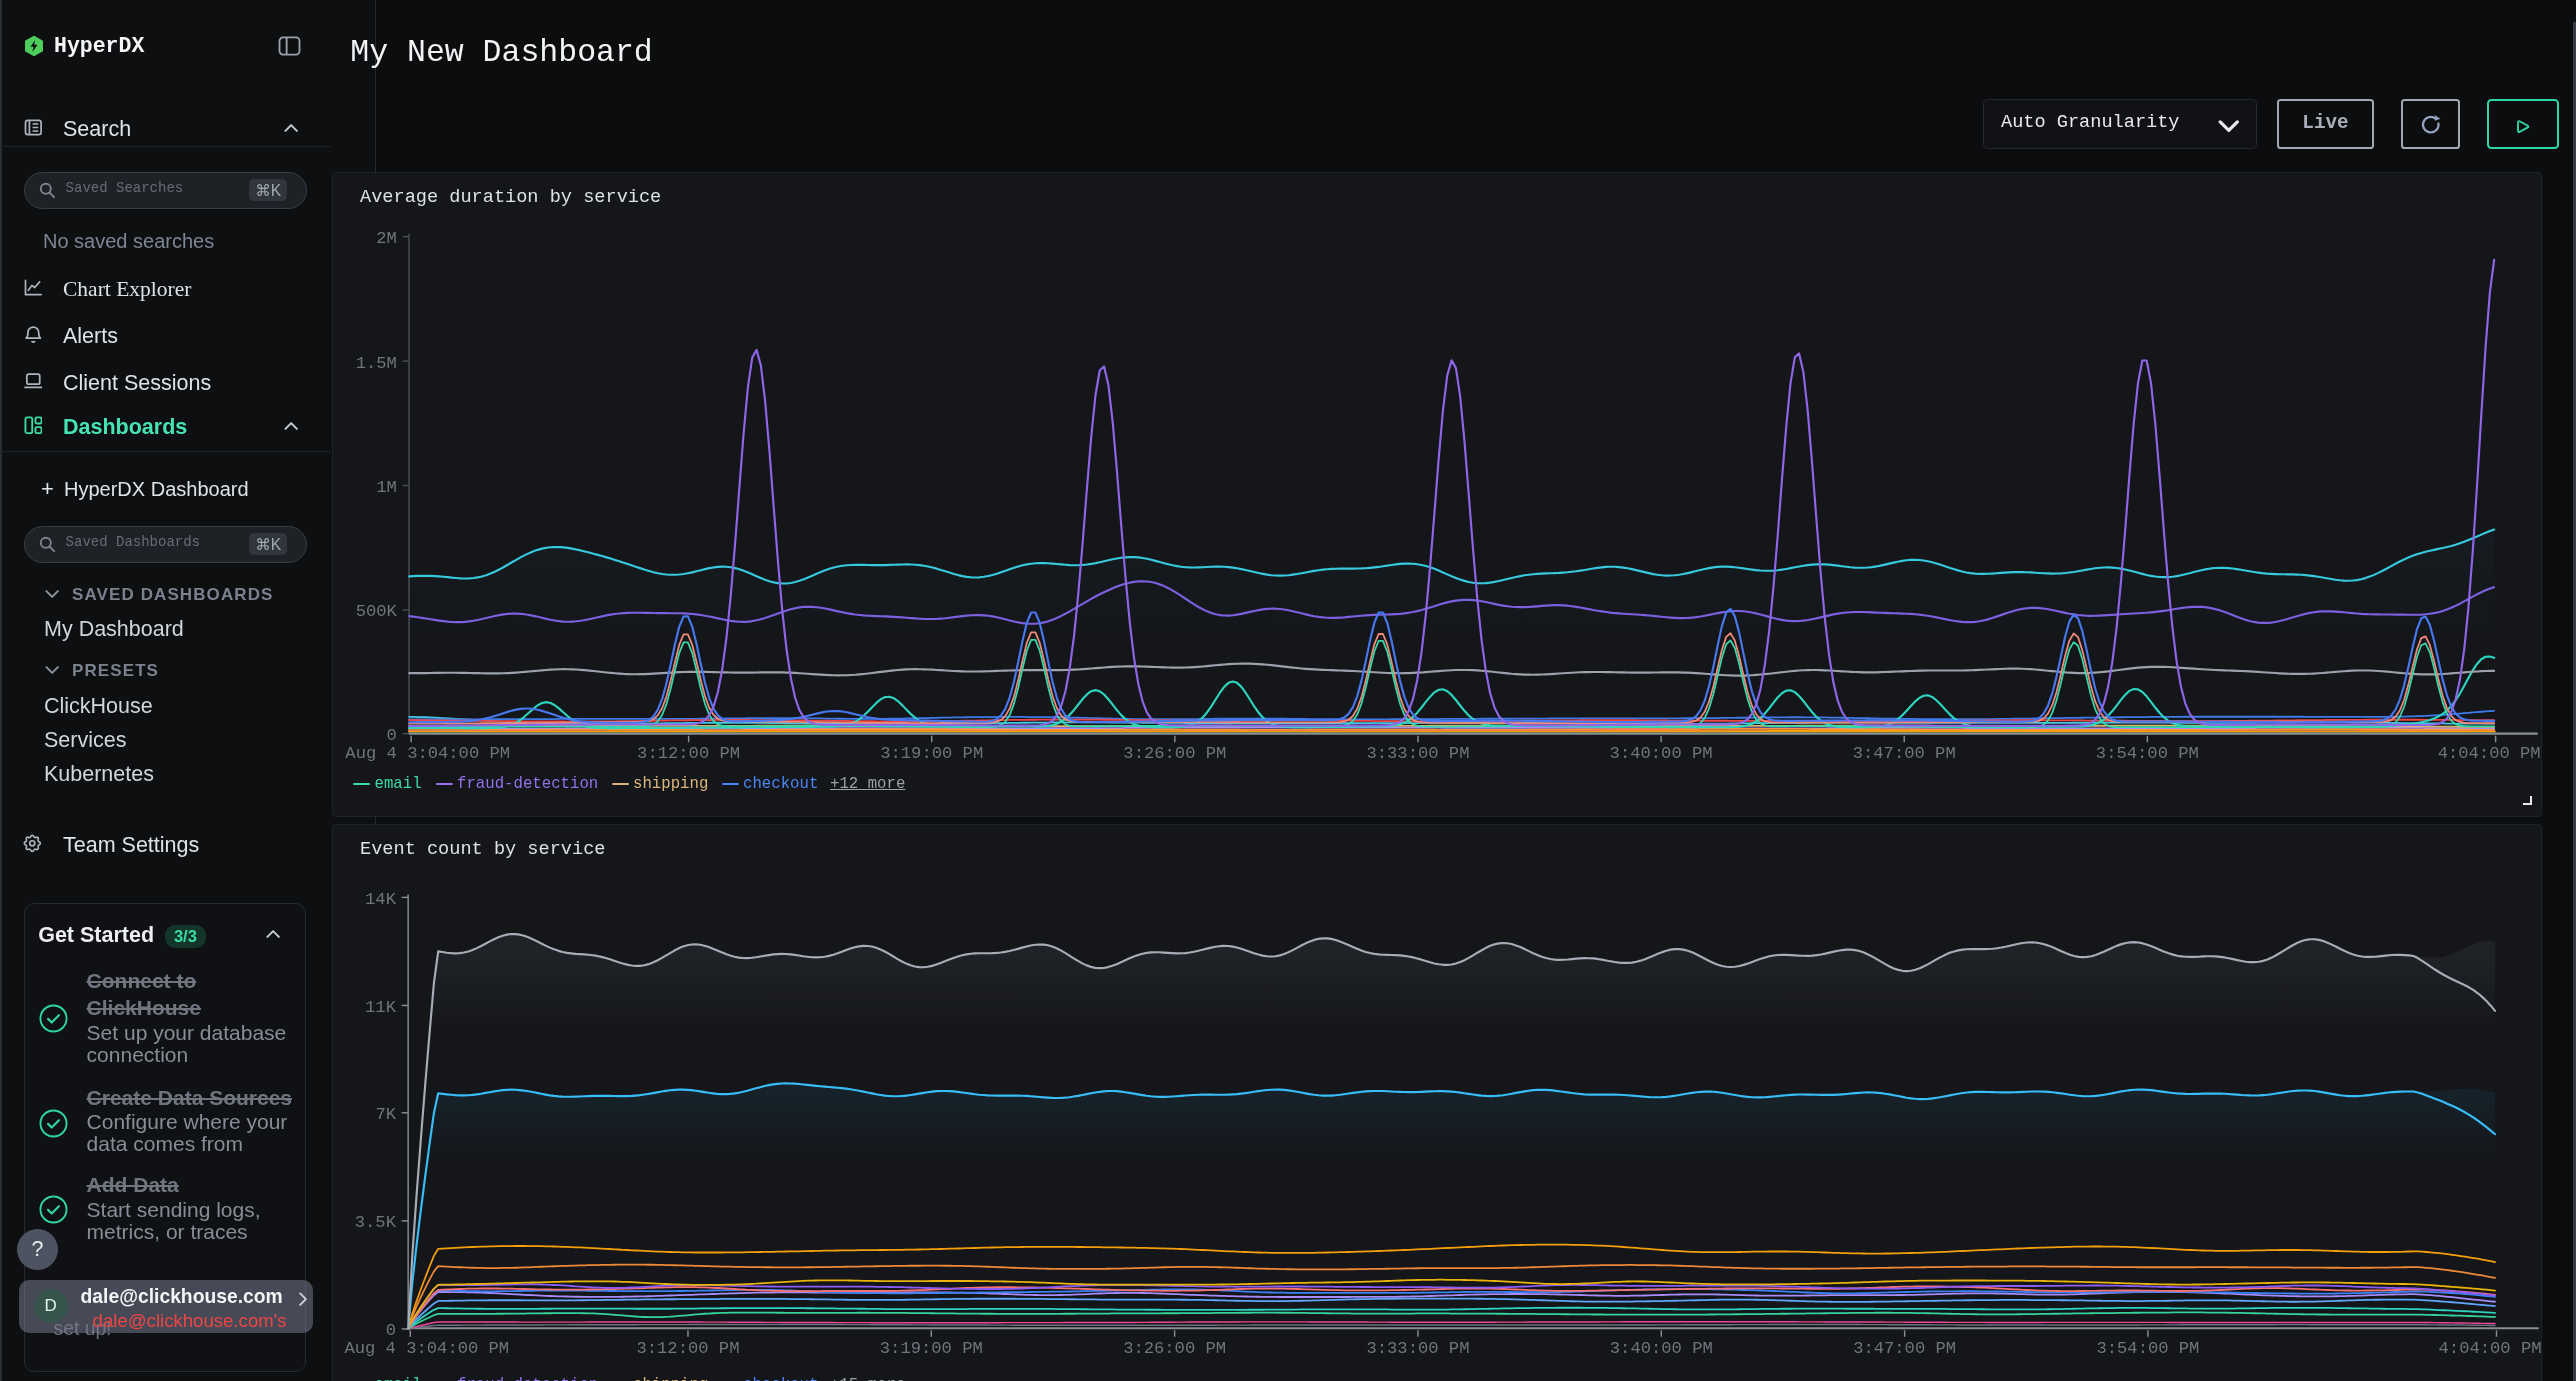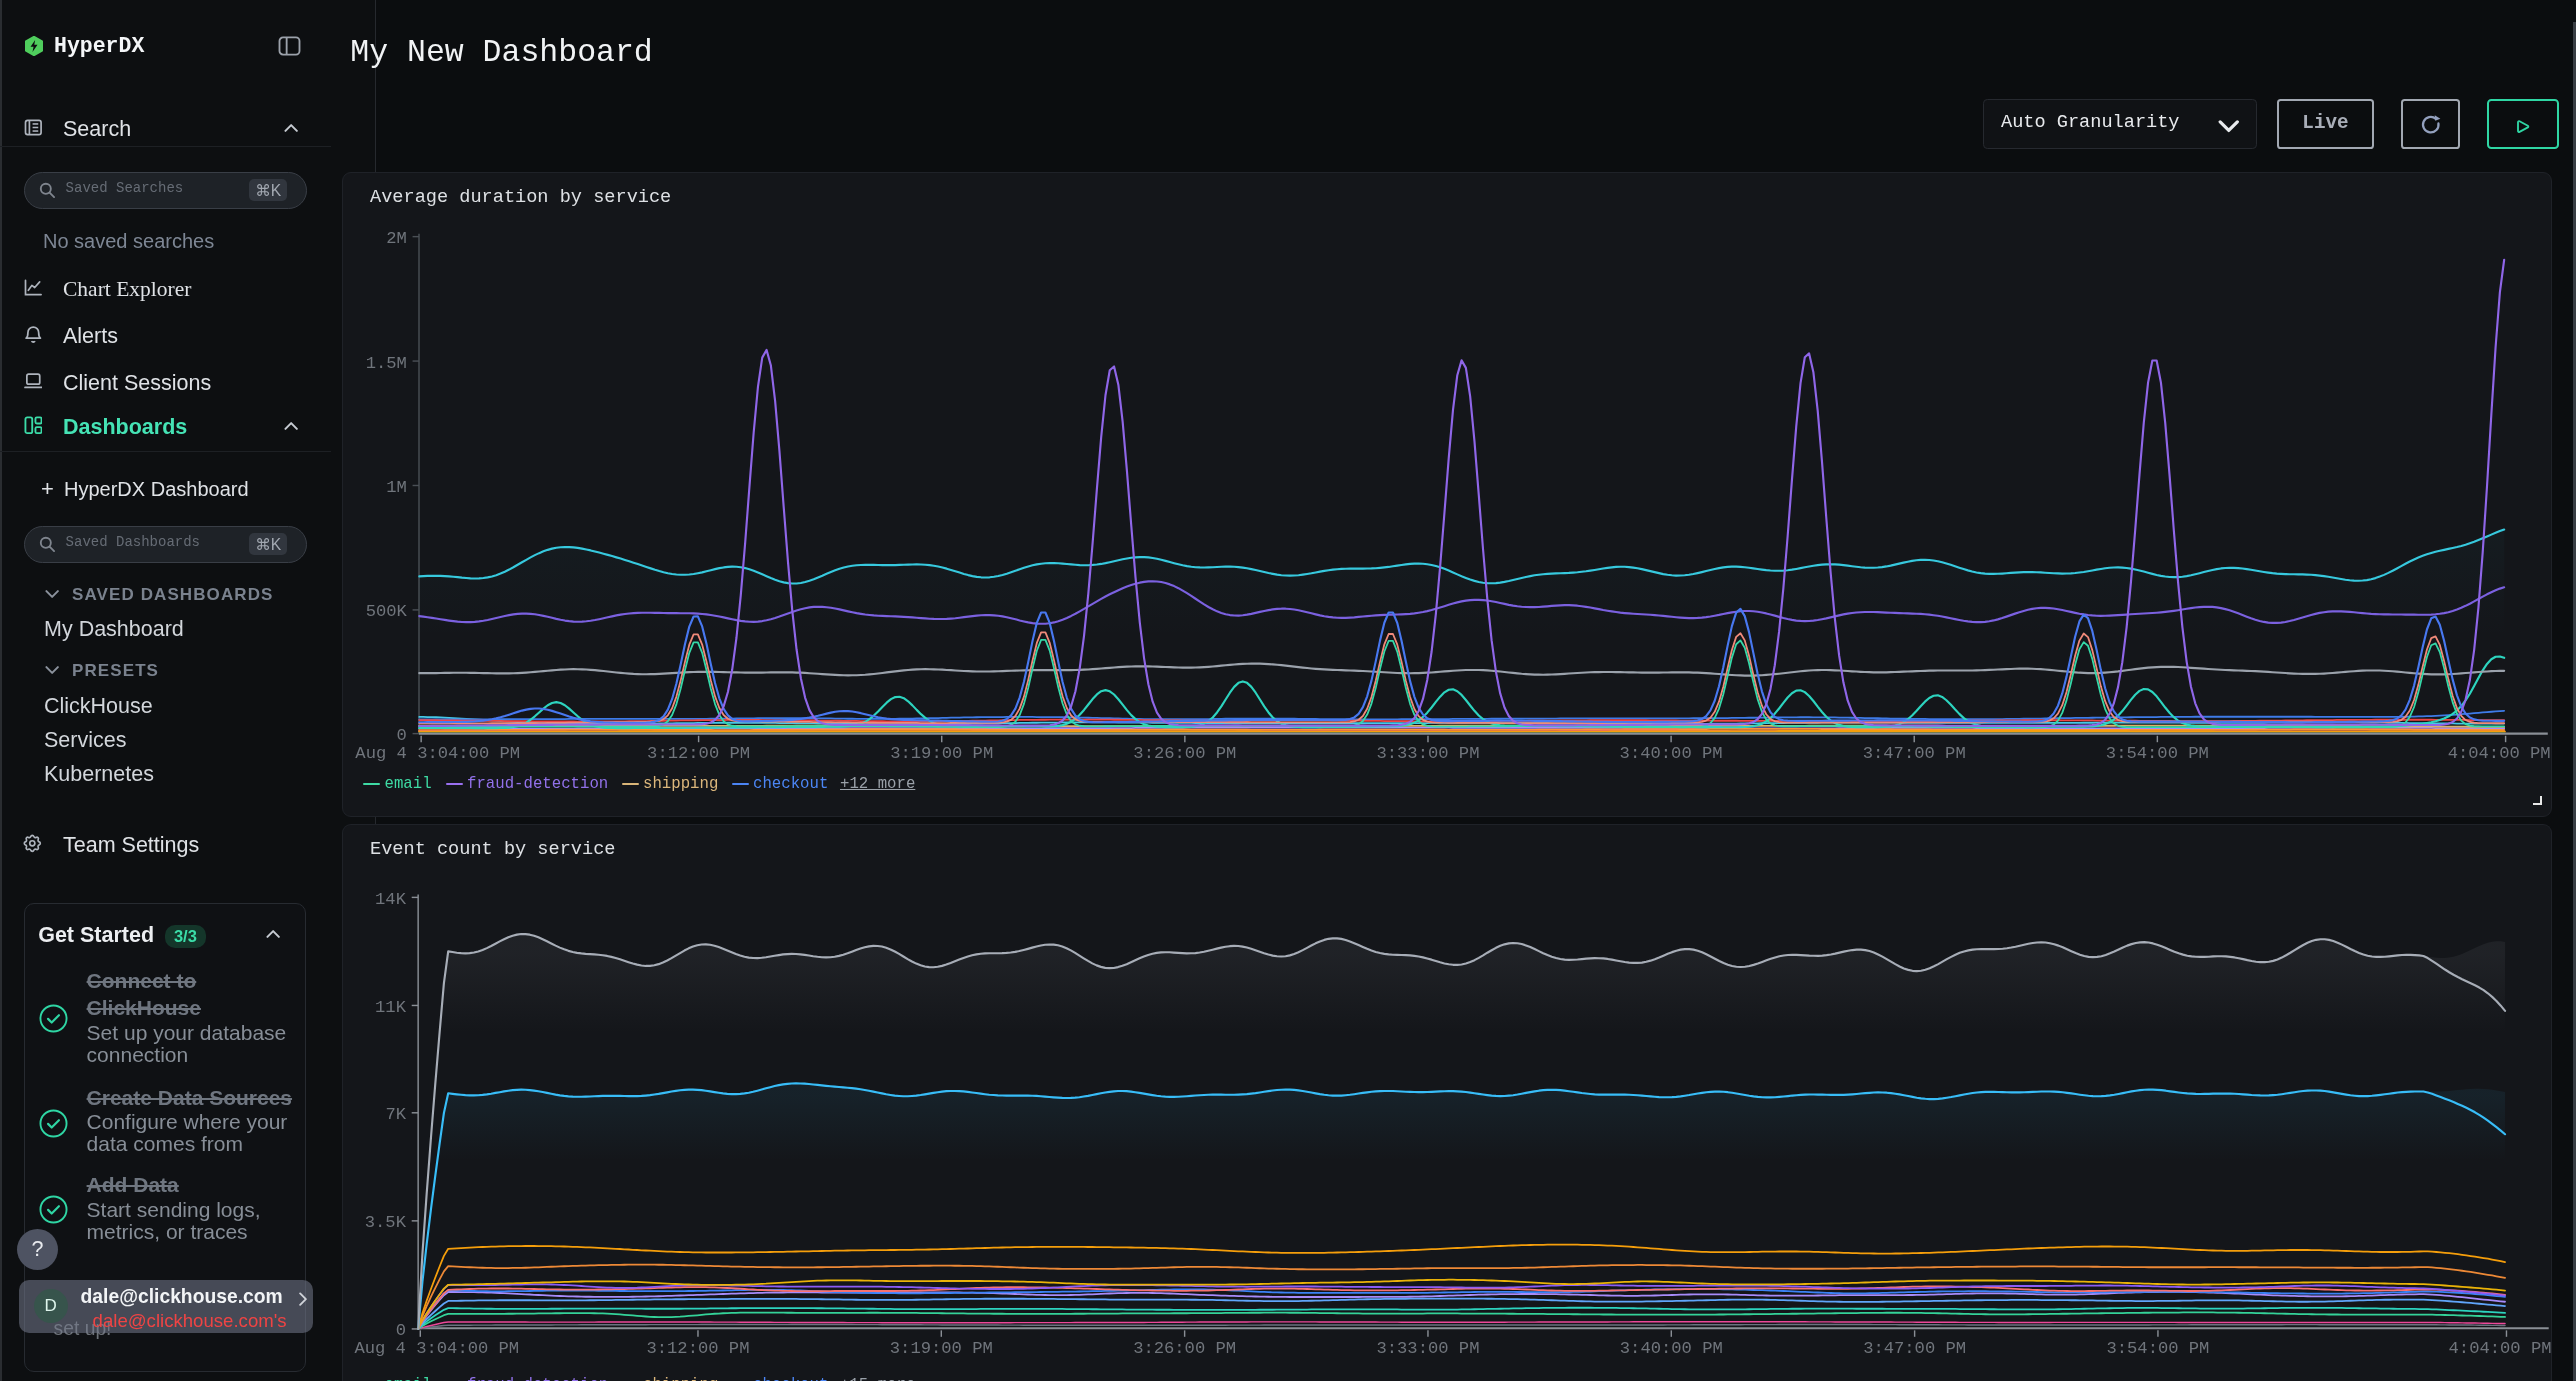--- a/index.html
+++ b/index.html
@@ -26,21 +26,21 @@
 #search .ph{position:absolute;left:20px;top:12px;font-size:18.6px;color:#62676F;font-family:"Liberation Mono",monospace;}
 #search .right{position:absolute;right:10px;top:12px;font-size:18.6px;font-family:"Liberation Mono",monospace;color:#9CA1A8;}
 #past{left:1134px;width:502px;background:#26282D;border:1.4px solid #8F95A0;}
 #past .tx{position:absolute;left:53px;top:12px;font-size:18.6px;color:#ECEEF0;font-family:"Liberation Mono",monospace;}
 #ag{left:1652px;width:274px;background:#101215;border:1.4px solid #26292F;}
 #ag .tx{position:absolute;left:17px;top:12px;font-size:18.6px;color:#E8EAED;font-family:"Liberation Mono",monospace;}
 #live{left:1946px;width:97px;background:transparent;border:2.1px solid #A2A8B2;border-radius:3.6px;}
 #live .tx{position:absolute;left:0;right:0;top:11.4px;text-align:center;font-size:19.3px;font-weight:bold;color:#A9AEB8;font-family:"Liberation Mono",monospace;}
 #refresh{left:2070px;width:59px;border:2.1px solid #A2A8B2;border-radius:3.6px;}
 #play{left:2156px;width:72px;border:2.1px solid #2FD6A4;border-radius:4.3px;}
-.panel{position:absolute;left:11px;width:2210px;background:#14161A;border:0.7px solid #1F2228;border-radius:9px;}
+.panel{position:absolute;left:1px;width:2210px;background:#14161A;border:0.7px solid #1F2228;border-radius:4px;}
 #p1{top:172px;height:645px;}
 #p2{top:824px;height:557px;border-bottom:none;border-bottom-left-radius:0;border-bottom-right-radius:0;}
 .ptitle{position:absolute;left:27px;top:13.6px;font-family:"Liberation Mono",monospace;font-size:18.6px;color:#DDE0E4;}
 .ax{font-family:"Liberation Mono",monospace;font-size:24px;fill:#70757C;}
 .legend{position:absolute;font-family:"Liberation Mono",monospace;font-size:15.7px;}
 .legend span{position:absolute;white-space:nowrap;}
 .ldash{position:absolute;width:17px;height:2.1px;top:7.9px;border-radius:1.4px;}
 #scrollbar{position:absolute;right:0px;top:21.5px;width:2.9px;height:1360px;background:#3A3E44;}
 </style></head>
 <body>

